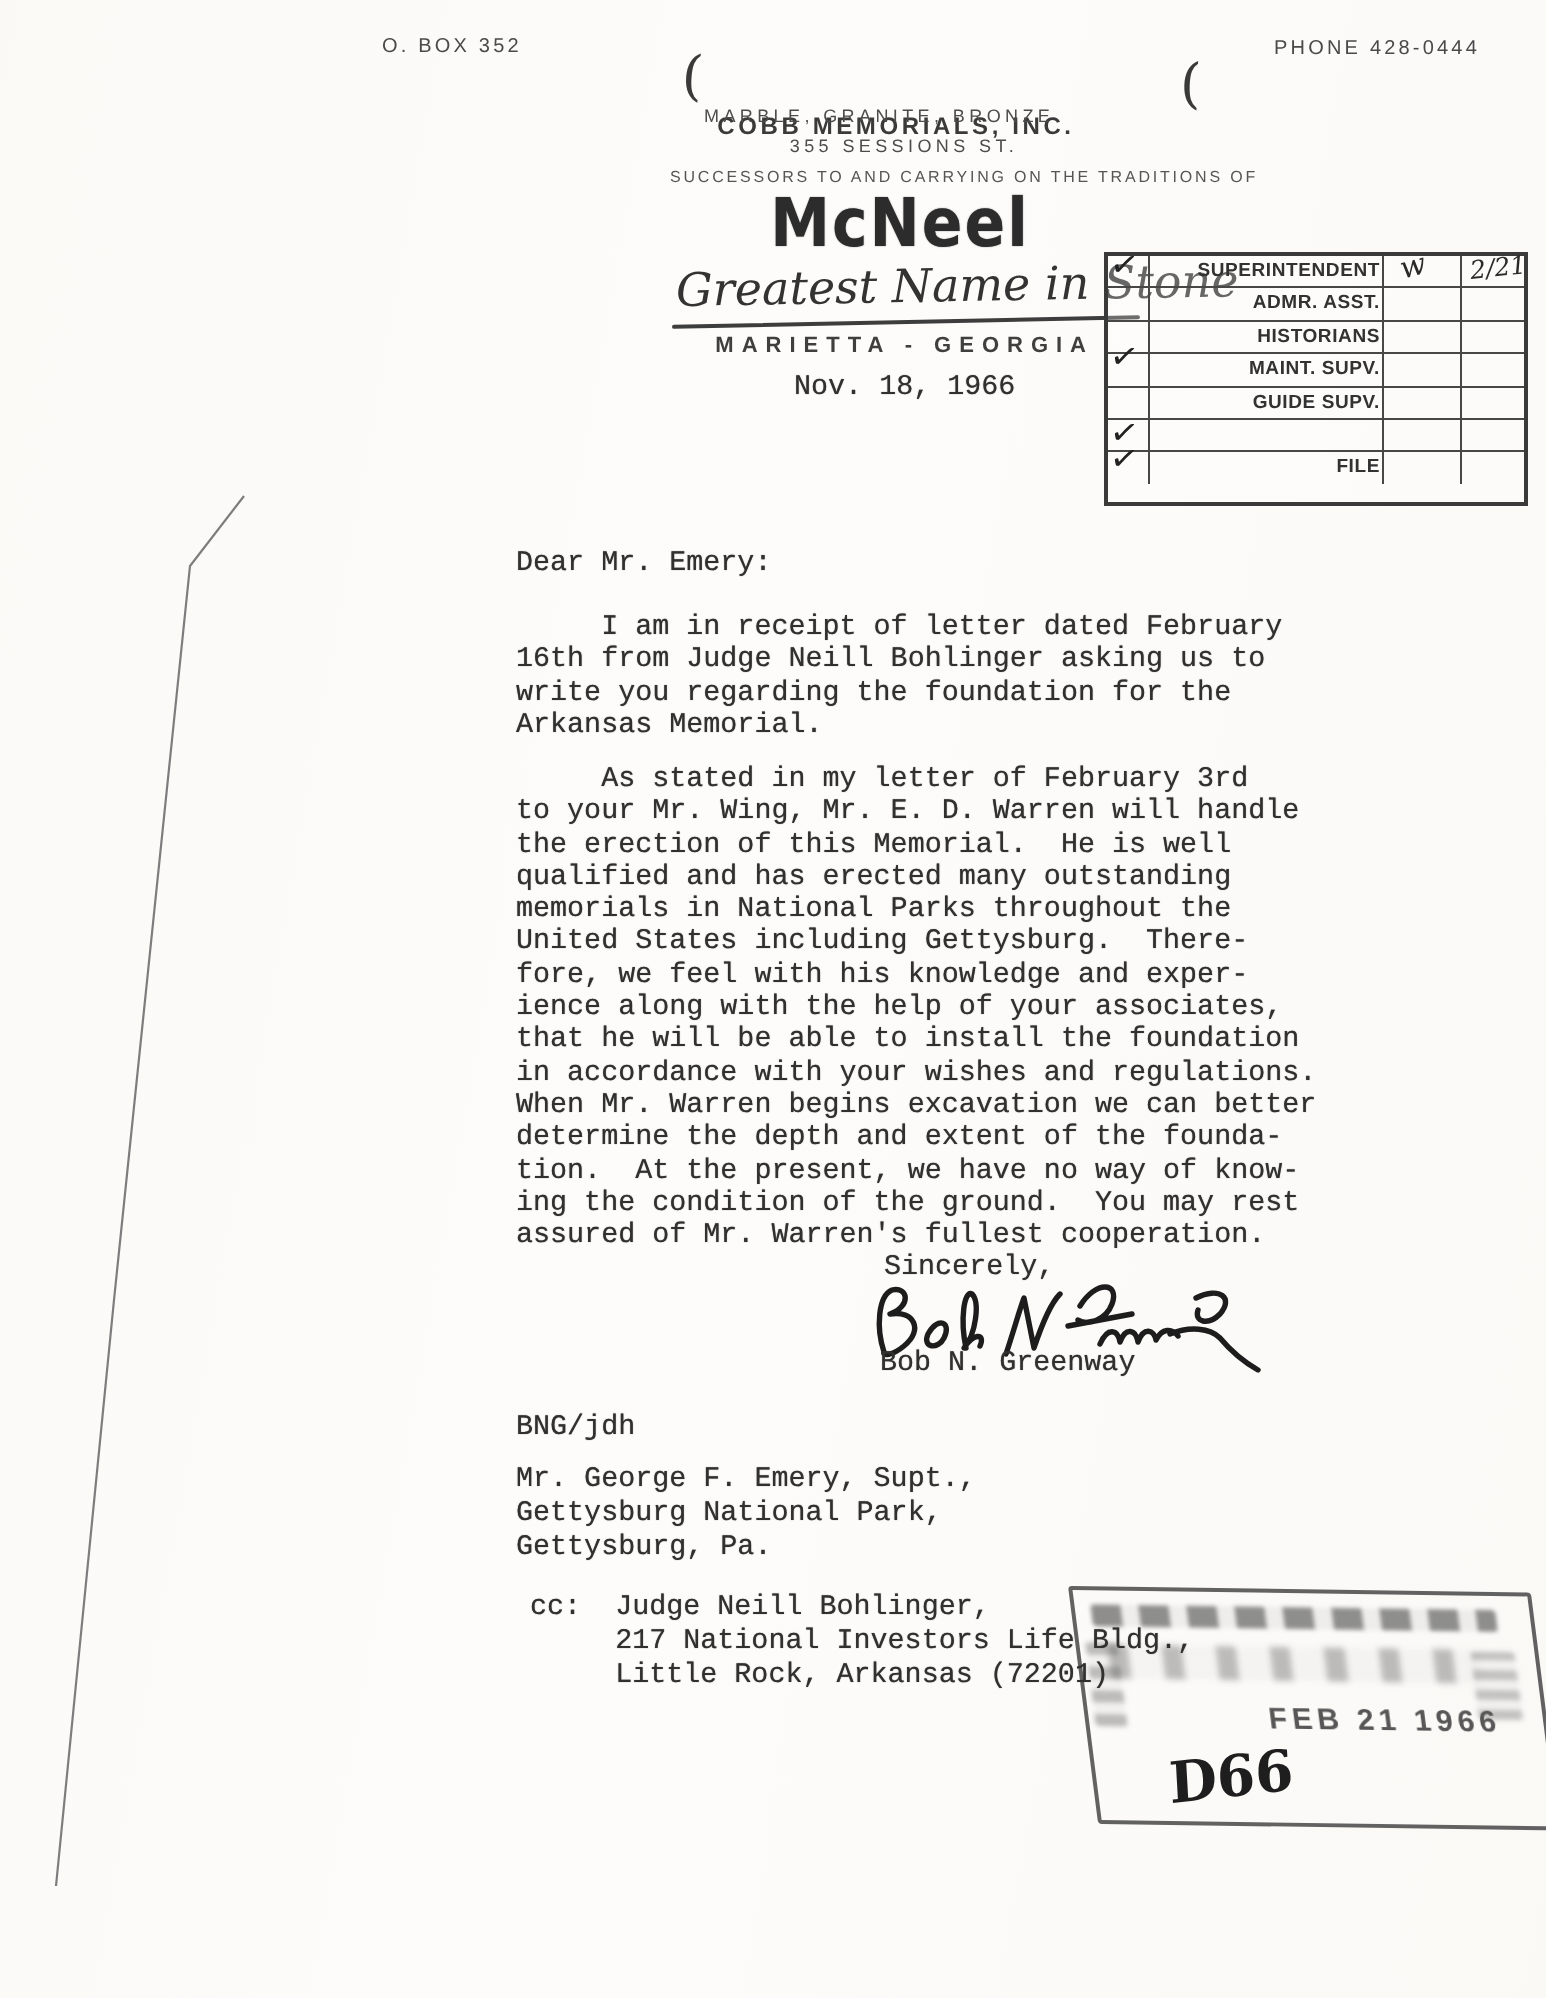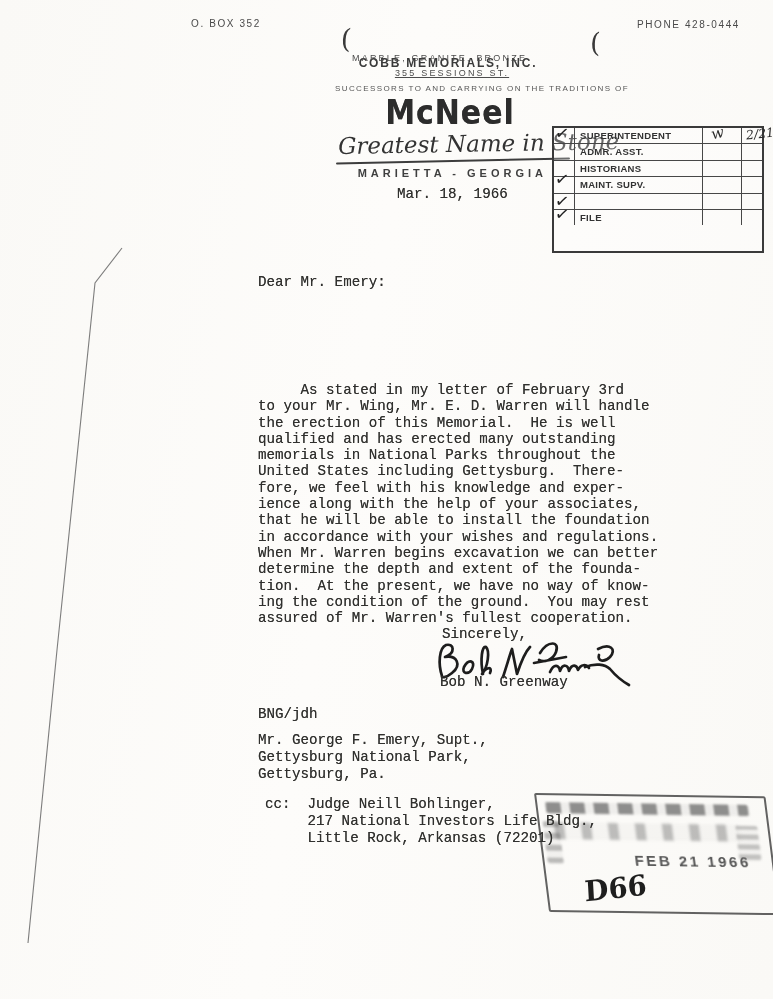--- a/index.html
+++ b/index.html
@@ -6,21 +6,21 @@
   .page {
     position:relative; width:773px; height:999px; margin:0 auto;
     background:linear-gradient(100deg,#faf9f6 0%, #fdfcfa 45%, #faf9f6 100%);
     overflow:hidden; font-family:"Liberation Sans", sans-serif; color:#333;
   }
   .abs { position:absolute; }
   
   .tinycaps { font-size:10px; letter-spacing:1.6px; color:#4a4a4a; white-space:nowrap; }
   .company  { font-size:12px; font-weight:700; letter-spacing:1.8px; color:#3a3a3a; white-space:nowrap;margin-top:23px; }
   .materials{ font-size:9px;  letter-spacing:2.2px; color:#4c4c4c; white-space:nowrap; }
-  .addr     { font-size:9px;  letter-spacing:2.2px; color:#4c4c4c; white-space:nowrap;text-decoration:underline; }
+  .addr     { font-size:9px;  letter-spacing:2.2px; color:#4c4c4c; white-space:nowrap; }
   .successors{ font-size:8px; letter-spacing:1.4px; color:#555; white-space:nowrap; }
   .logo {
     font-family:"DejaVu Sans", sans-serif; font-weight:700; font-size:30px; color:#2c2c2c;
     transform:scaleY(1.12); letter-spacing:1px; white-space:nowrap;
     text-shadow:0 0 .6px rgba(40,40,40,.7);
   }
   .slogan {
     font-family:"DejaVu Serif", serif; font-style:italic; font-size:23px; color:#333;
     white-space:nowrap; transform:rotate(-1deg);
   }
@@ -33,21 +33,21 @@
     font-size:14.2px; line-height:16.3px; color:#30302e; white-space:pre; margin:0;
     text-shadow:0 0 .5px rgba(48,48,46,.75);
   }
   .type.tight { line-height:17px; }
   
   .rtable { left:552px; top:126px; width:208px; height:123px; border:2px solid #3a3a3a; background:rgba(255,255,255,.25); }
   .rt-row { display:flex; height:15.4px; border-bottom:1.5px solid #474747; }
   .rt-row:last-child { border-bottom:none; }
   .rt-check { width:20px; border-right:1.5px solid #474747; position:relative; }
   .rt-label { width:110px; border-right:1.5px solid #474747; font-size:9.5px; font-weight:700;
-              letter-spacing:.3px; color:#323232; padding:2px 12px 0 5px; white-space:nowrap; overflow:visible; }
+              letter-spacing:.3px; color:#323232; padding:2px 1px 0 5px; white-space:nowrap; overflow:visible;text-align:right; }
   .rt-init  { width:38px; border-right:1.5px solid #474747; position:relative; }
   .rt-date  { flex:1; position:relative; }
   .checkmark { position:absolute; left:1px; top:-5px; font-size:17px; font-weight:700; color:#222;
                transform:rotate(9deg); font-family:"DejaVu Sans",sans-serif; }
   .hand { font-family:"DejaVu Serif", serif; font-style:italic; color:#2a2a2a; }
   .rt-init .hand { position:absolute; left:8px; top:-4px; font-size:15px; transform:rotate(-14deg); }
   .rt-date .hand { position:absolute; left:4px; top:-2px; font-size:12.5px; transform:rotate(-6deg); }
   
   .rstamp {
     left:534px; top:793px; width:227px; height:115px;
@@ -90,21 +90,21 @@
 
   <div class="abs company" style="left:348px; top:33px; width:200px; text-align:center;">COBB MEMORIALS, INC.</div>
   <div class="abs materials" style="left:352px; top:53px; width:200px; text-align:left;">MARBLE, GRANITE, BRONZE</div>
   <div class="abs addr" style="left:352px; top:68px; width:200px; text-align:center;">355 SESSIONS ST.</div>
   <div class="abs successors" style="left:335px; top:84px; width:280px; text-align:left;">SUCCESSORS TO AND CARRYING ON THE TRADITIONS OF</div>
 
   <div class="abs logo" style="left:350px; top:95px; width:200px; text-align:center;">McNeel</div>
   <div class="abs slogan" style="left:338px; top:131px; width:230px; text-align:center;">Greatest Name in Stone</div>
   <div class="abs slogan-underline" style="left:336px; top:160px; width:234px;"></div>
   <div class="abs city" style="left:352px; top:167px; width:195px; text-align:right;">MARIETTA - GEORGIA</div>
-  <pre class="abs type" style="left:397px; top:186px;">Mar. 18, 1966</pre>
+  <pre class="abs type" style="left:397px; top:186px;">Nov. 18, 1966</pre>
 
   <div class="abs rtable">
     <div class="rt-row">
       <div class="rt-check">
           <span class="checkmark">✓</span>
         </div>
       <div class="rt-label">SUPERINTENDENT</div>
       <div class="rt-init">
           <span class="hand">w</span>
         </div>
@@ -131,37 +131,49 @@
     <div class="rt-row">
       <div class="rt-check">
           <span class="checkmark" style="top:-8px;">✓</span>
         </div>
       <div class="rt-label">MAINT. SUPV.</div>
       <div class="rt-init"></div>
         <div class="rt-date"></div>
     </div>
     <div class="rt-row">
       <div class="rt-check">
+          <span class="checkmark"></span>
+        </div>
+      <div class="rt-label">GUIDE SUPV.</div>
+      <div class="rt-init"></div>
+        <div class="rt-date"></div>
+    </div>
+    <div class="rt-row">
+      <div class="rt-check">
           <span class="checkmark" style="top:-3px;">✓</span>
         </div>
       <div class="rt-label"></div>
       <div class="rt-init"></div>
         <div class="rt-date"></div>
     </div>
     <div class="rt-row">
       <div class="rt-check">
           <span class="checkmark" style="top:-6px;">✓</span>
         </div>
       <div class="rt-label">FILE</div>
       <div class="rt-init"></div>
         <div class="rt-date"></div>
     </div>
   </div>
 
   <pre class="abs type" style="left:258px; top:274px;">Dear Mr. Emery:</pre>
+  <pre class="abs type" style="left:258px; top:306px;">     I am in receipt of letter dated February
+16th from Judge Neill Bohlinger asking us to
+write you regarding the foundation for the
+Arkansas Memorial.</pre>
   <pre class="abs type" style="left:258px; top:382px;">     As stated in my letter of February 3rd
 to your Mr. Wing, Mr. E. D. Warren will handle
 the erection of this Memorial.  He is well
 qualified and has erected many outstanding
 memorials in National Parks throughout the
 United States including Gettysburg.  There-
 fore, we feel with his knowledge and exper-
 ience along with the help of your associates,
 that he will be able to install the foundation
 in accordance with your wishes and regulations.

